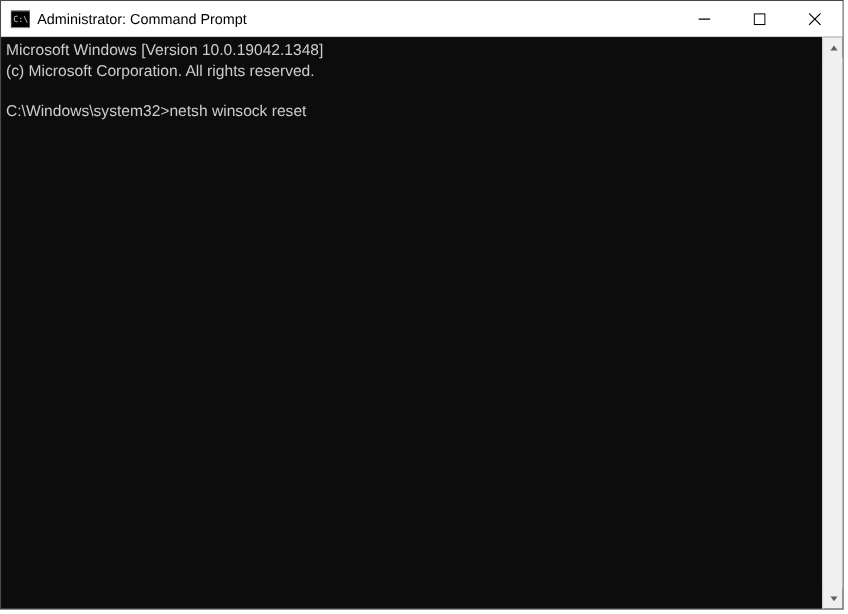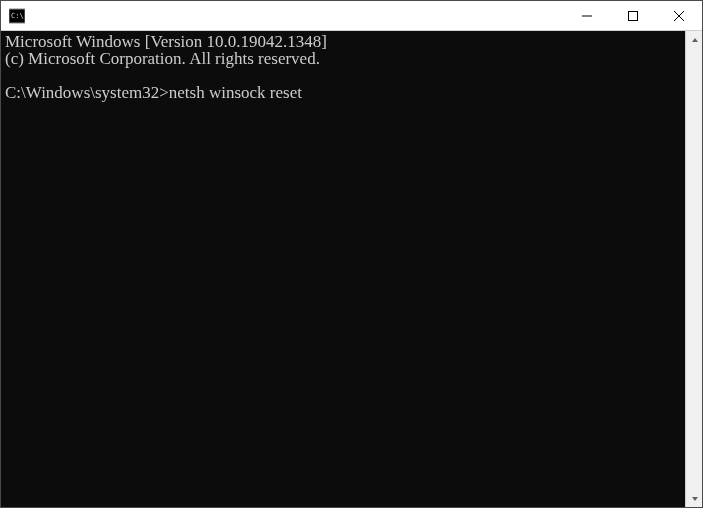--- a/index.html
+++ b/index.html
@@ -57,22 +57,22 @@
   .client {
     flex: 1 1 auto;
     display: flex;
     background: #0c0c0c;
     position: relative;
   }
   .terminal {
     flex: 1 1 auto;
     background: #0c0c0c;
     color: #cccccc;
-    font-family: Liberation Serif, serif;
-    font-size: 17px;
+    font-family: Liberation Sans, sans-serif;
+    font-size: 13px;
     line-height: 17px;
     padding: 2px 4px;
     white-space: pre;
     overflow: hidden;
   }
   .scrollbar {
     width: 17px;
     background: #f0f0f0;
     position: relative;
     border-left: 1px solid #d0d0d0;
@@ -104,20 +104,21 @@
 <body>
 
 <div class="window">
   <div class="titlebar">
     <span class="app-icon">
       <svg viewBox="0 0 16 16">
         <rect x="0" y="1" width="16" height="14" fill="#000" stroke="#888" stroke-width="1"></rect>
         <text x="2" y="10" font-size="7" fill="#ccc" font-family="Consolas,monospace">C:\</text>
       </svg>
     </span>
+    <span class="title-text">Administrator: Command Prompt</span>
     <span class="spacer"></span>
     <div class="win-controls">
       <div class="win-btn">
         <svg viewBox="0 0 10 10">
             <line x1="0" y1="5" x2="10" y2="5" stroke="currentColor" stroke-width="1"></line>
           </svg>
       </div>
       <div class="win-btn">
         <svg viewBox="0 0 10 10">
             <rect x="0.5" y="0.5" width="9" height="9" fill="none" stroke="currentColor" stroke-width="1"></rect>

